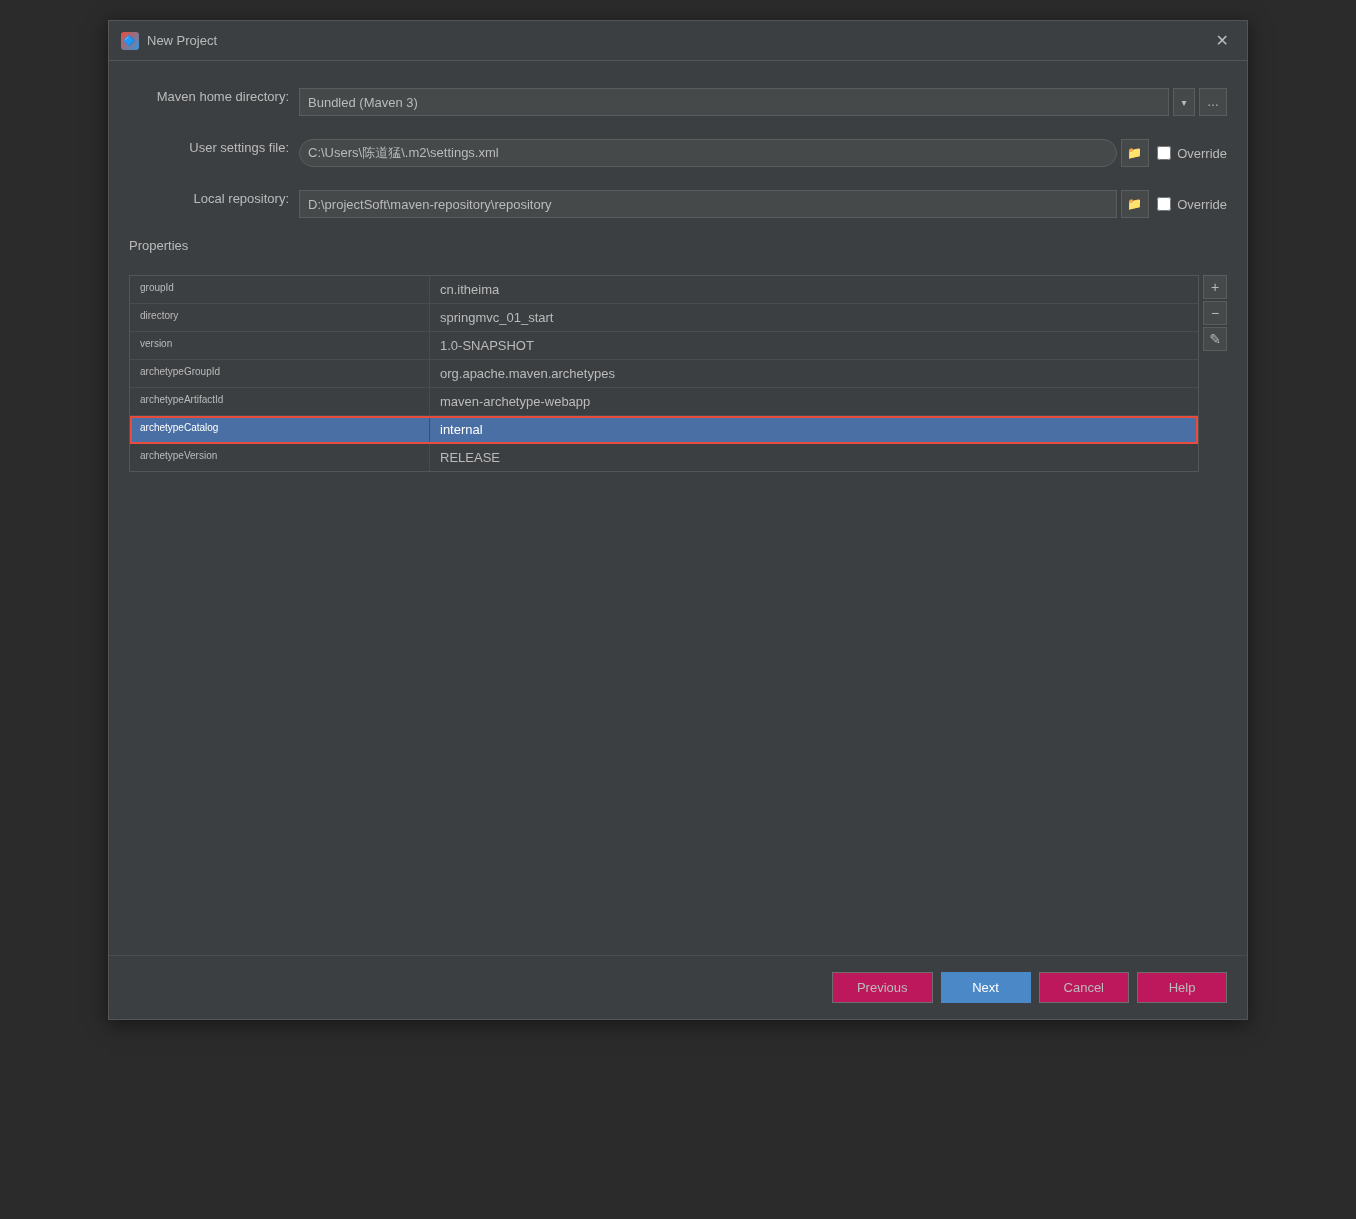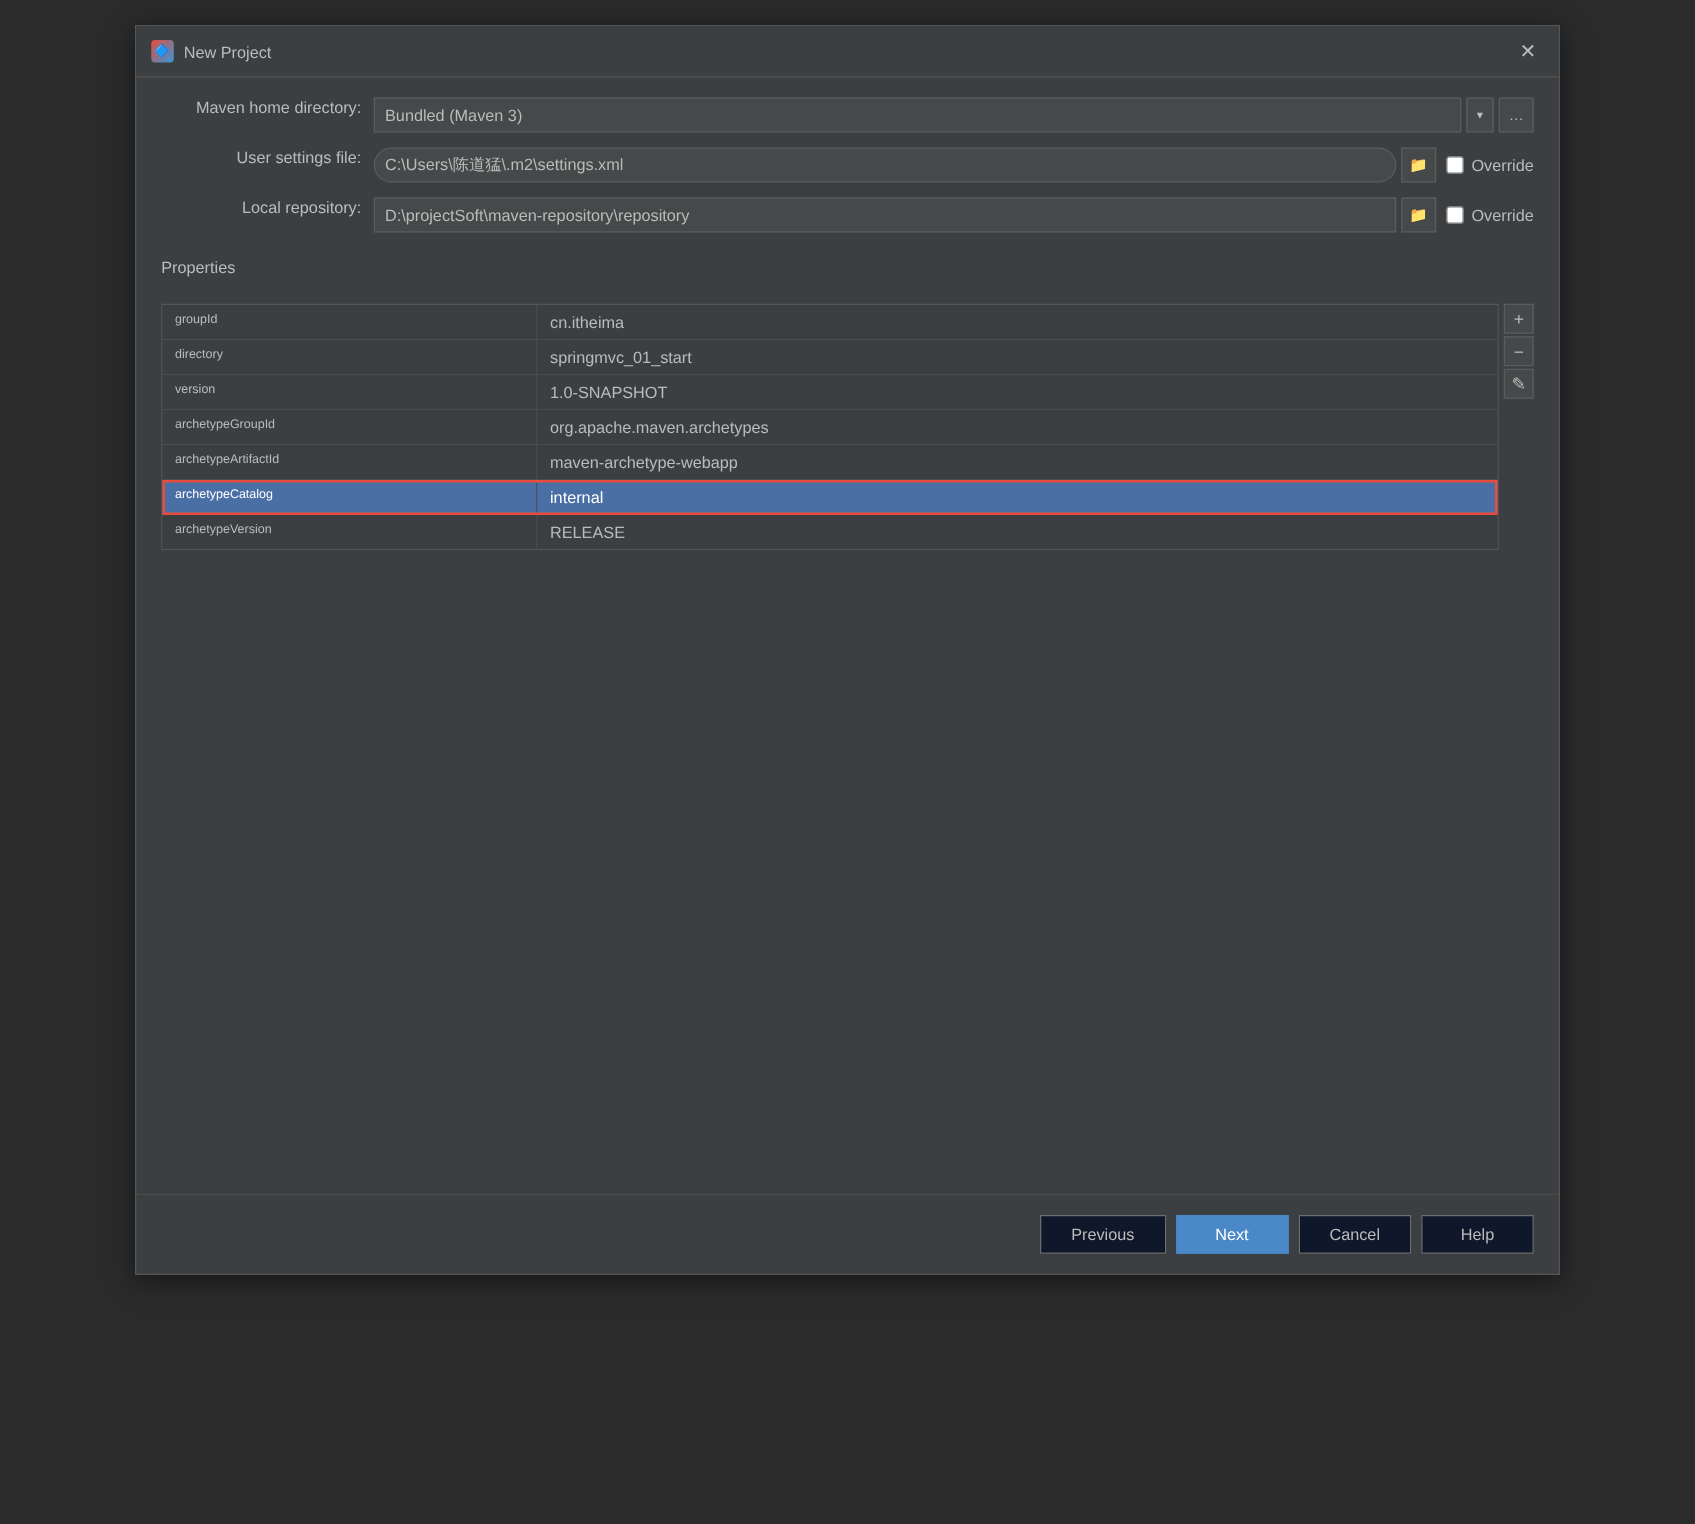--- a/index.html
+++ b/index.html
@@ -62,34 +62,36 @@
     }
     .dialog-body {
       flex: 1;
       padding: 16px 20px;
       display: flex;
       flex-direction: column;
       gap: 12px;
     }
     .form-row {
       display: flex;
+      align-items: center;
       gap: 10px;
     }
     .form-label {
       width: 160px;
       color: #bbbbbb;
       font-size: 13px;
       flex-shrink: 0;
       text-align: right;
     }
     .form-input-group {
       flex: 1;
       display: flex;
       align-items: center;
       gap: 4px;
+      margin-top: 11px;
     }
     .form-input {
       flex: 1;
       background: #45494a;
       border: 1px solid #5a5d5e;
       color: #bbbbbb;
       padding: 4px 8px;
       font-size: 13px;
       height: 28px;
     }
@@ -209,21 +211,21 @@
       justify-content: flex-end;
       gap: 8px;
       border-top: 1px solid #4a4d4e;
       margin-top: auto;
     }
     .footer-btn {
       padding: 7px 24px;
       font-size: 13px;
       cursor: pointer;
       border: 1px solid #6d6d6d;
-      background: #0f172a;
+      background: #be185d;
       color: #bbbbbb;
       min-width: 90px;
     }
     .footer-btn.primary {
       background: #4a88c7;
       border-color: #4a88c7;
       color: white;
       font-weight: 500;
     }
     .empty-area {

